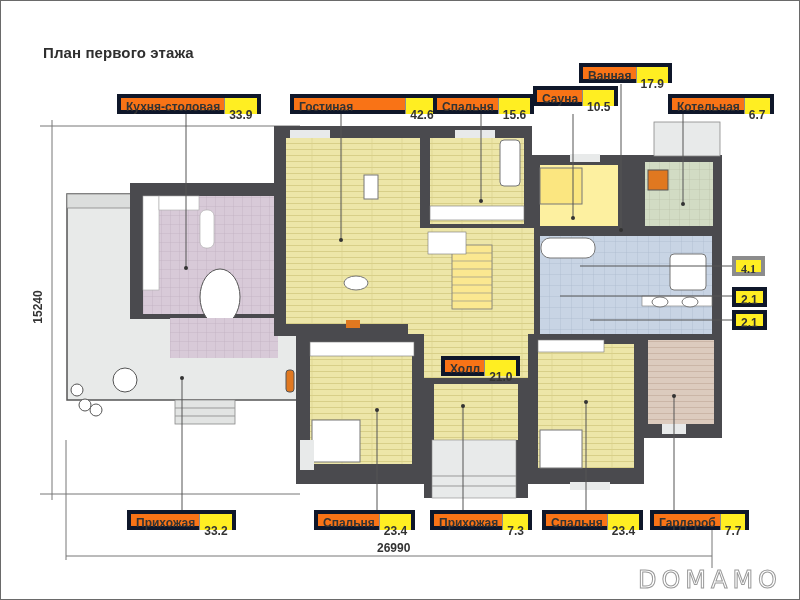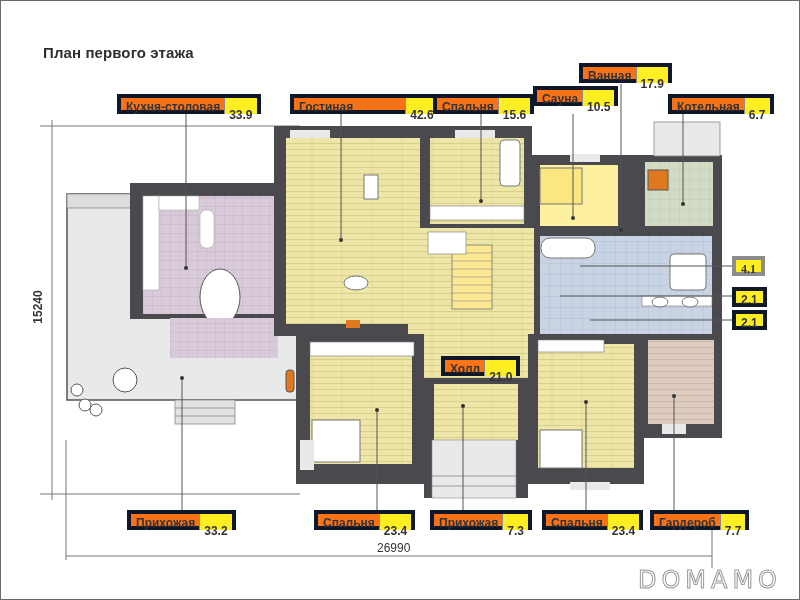--- a/index.html
+++ b/index.html
@@ -5,21 +5,21 @@
   * { box-sizing: border-box; margin: 0; padding: 0; }
   html, body { width: 800px; height: 600px; background: #ffffff; overflow: hidden; }
   body { font-family: "Liberation Sans", sans-serif; position: relative; }
   .frame { position: absolute; left: 0; top: 0; width: 800px; height: 600px; border: 1px solid #6a6a6a; background: #fff; }
   .title { position: absolute; left: 43px; top: 44px; font-size: 15px; font-weight: bold; color: #2f2f2f; letter-spacing: 0.1px; }
   .plan { position: absolute; left: 0; top: 0; width: 800px; height: 600px; }
   .label { position: absolute; display: flex; height: 20px; border: 4px solid #0f172a; background: #f97316; font-size: 12px; font-weight: bold; line-height: 18px; color: #333; white-space: nowrap; }
   .label .name { padding: 0 4px 0 5px; }
   .label .area { background: #ffee22; padding: 8px 4px; border-left: 1px solid #8c8c8c; color: #333; }
   .label.small .area { padding: 0 5px; }
-  .dim { position: absolute; font-size: 12px; font-weight: normal; color: #333; }
+  .dim { position: absolute; font-size: 12px; font-weight: bold; color: #333; }
   .dim-v { position: absolute; font-size: 12px; font-weight: bold; color: #333; transform: rotate(-90deg); transform-origin: center; }
   .wm { position: absolute; right: 18px; bottom: 6px; font-size: 24px; letter-spacing: 5px; color: #fff; -webkit-text-stroke: 1px #9a9a9a; font-family: "DejaVu Sans", sans-serif; font-weight: normal; }
 </style>
 </head>
 <body>
 
 <div class="frame"></div>
 
 <div class="title">План первого этажа</div>
 

